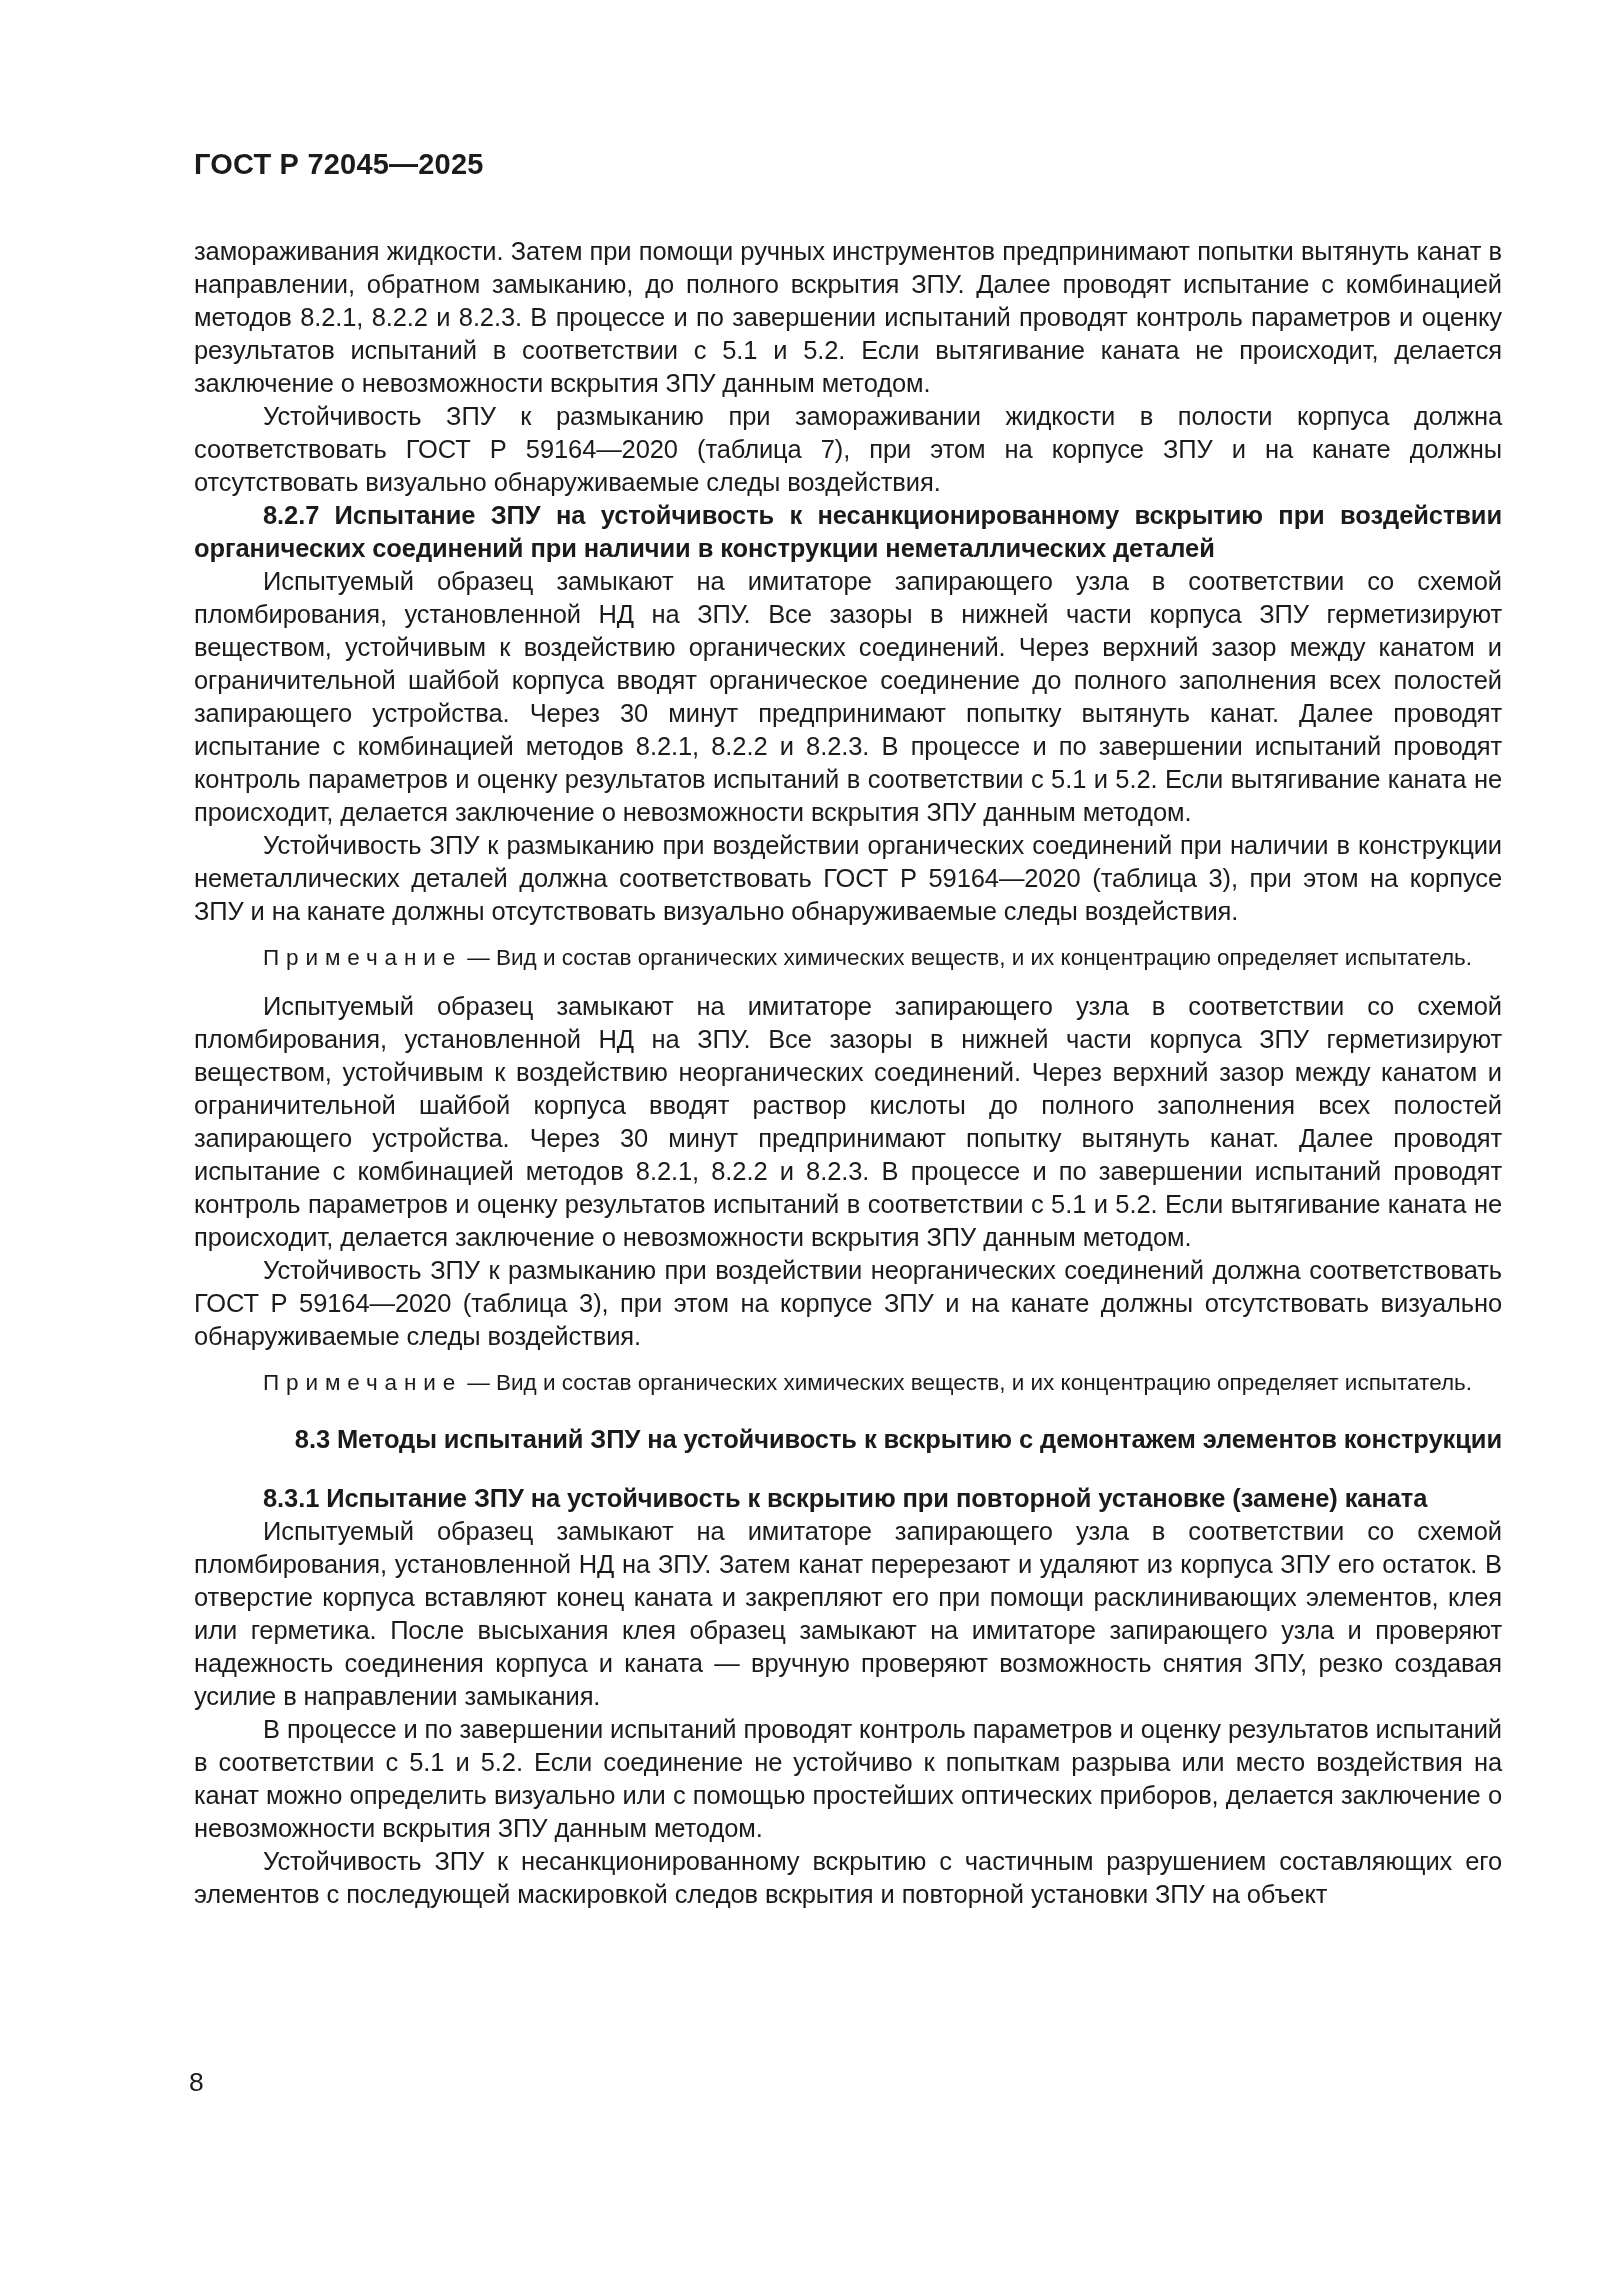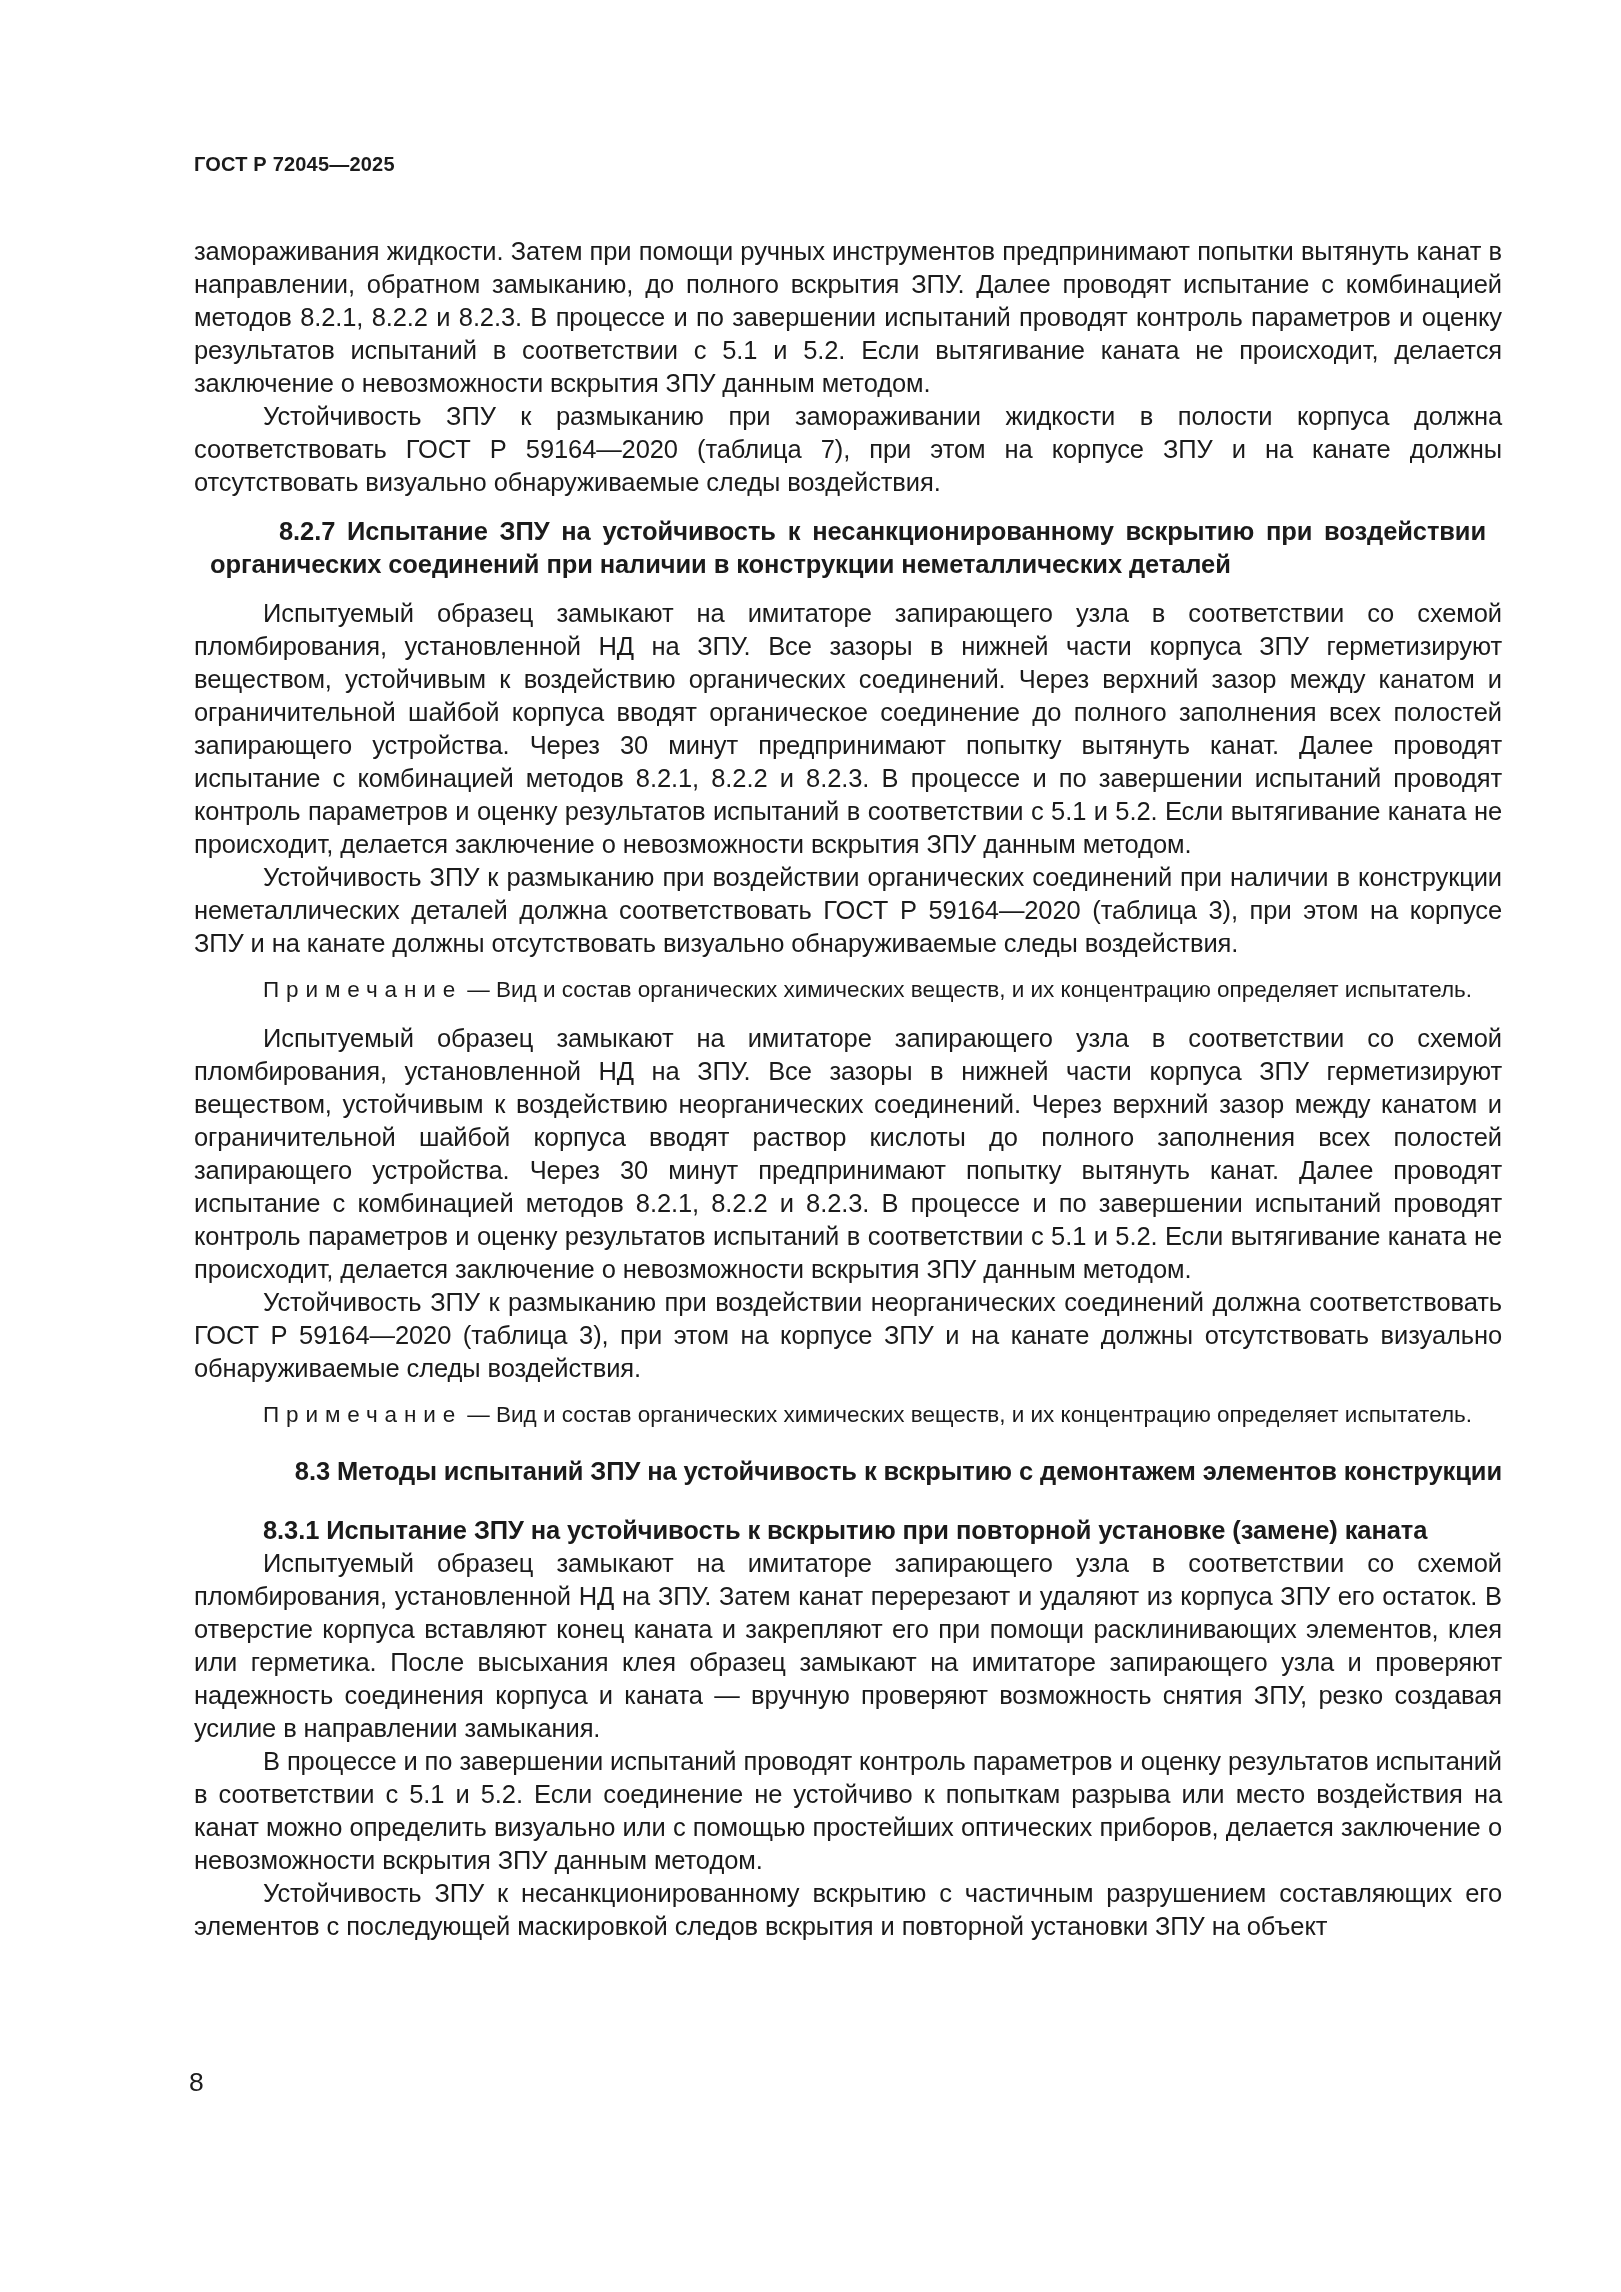--- a/index.html
+++ b/index.html
@@ -16,21 +16,21 @@
     font-family: "Liberation Sans", "DejaVu Sans", sans-serif;
     overflow: hidden;
   }
   .content {
     position: absolute;
     left: 194px;
     top: 147px;
     width: 1308px;
   }
   .doc-header {
-    font-size: 20px;
+    font-size: 29px;
     line-height: 35px;
     font-weight: bold;
     margin: 0;
     letter-spacing: 0.2px;
   }
   .body-text {
     font-size: 25.5px;
     line-height: 33px;
     letter-spacing: -0.1px;
   }
@@ -39,21 +39,21 @@
     text-indent: 69px;
     text-align: justify;
   }
   .para.first-after-header {
     margin-top: 53px;
   }
   .para.no-indent {
     text-indent: 0;
   }
   .heading {
-    margin: 16px;
+    margin: 0;
     font-weight: bold;
     text-indent: 69px;
     text-align: justify;
   }
   .heading-block {
     margin: 25.5px 0 25.5px 69px;
     font-weight: bold;
     text-align: right;
     text-indent: 0;
   }

